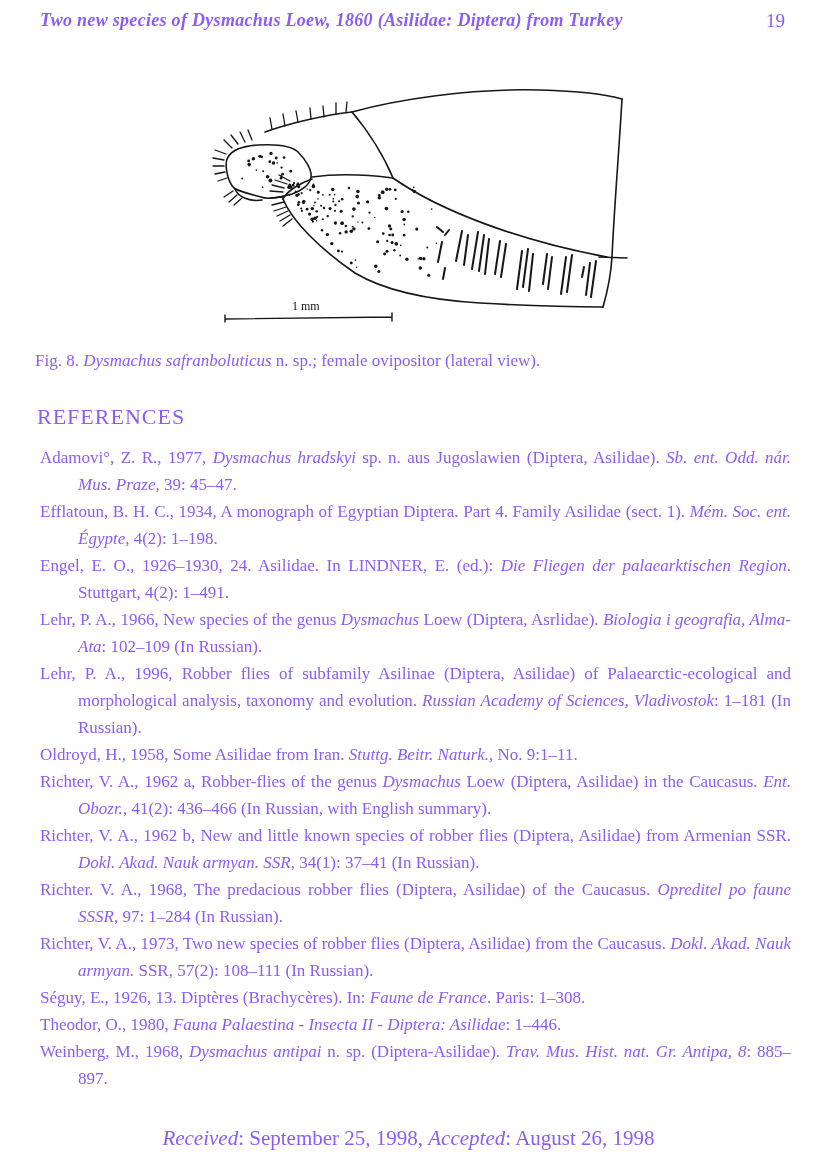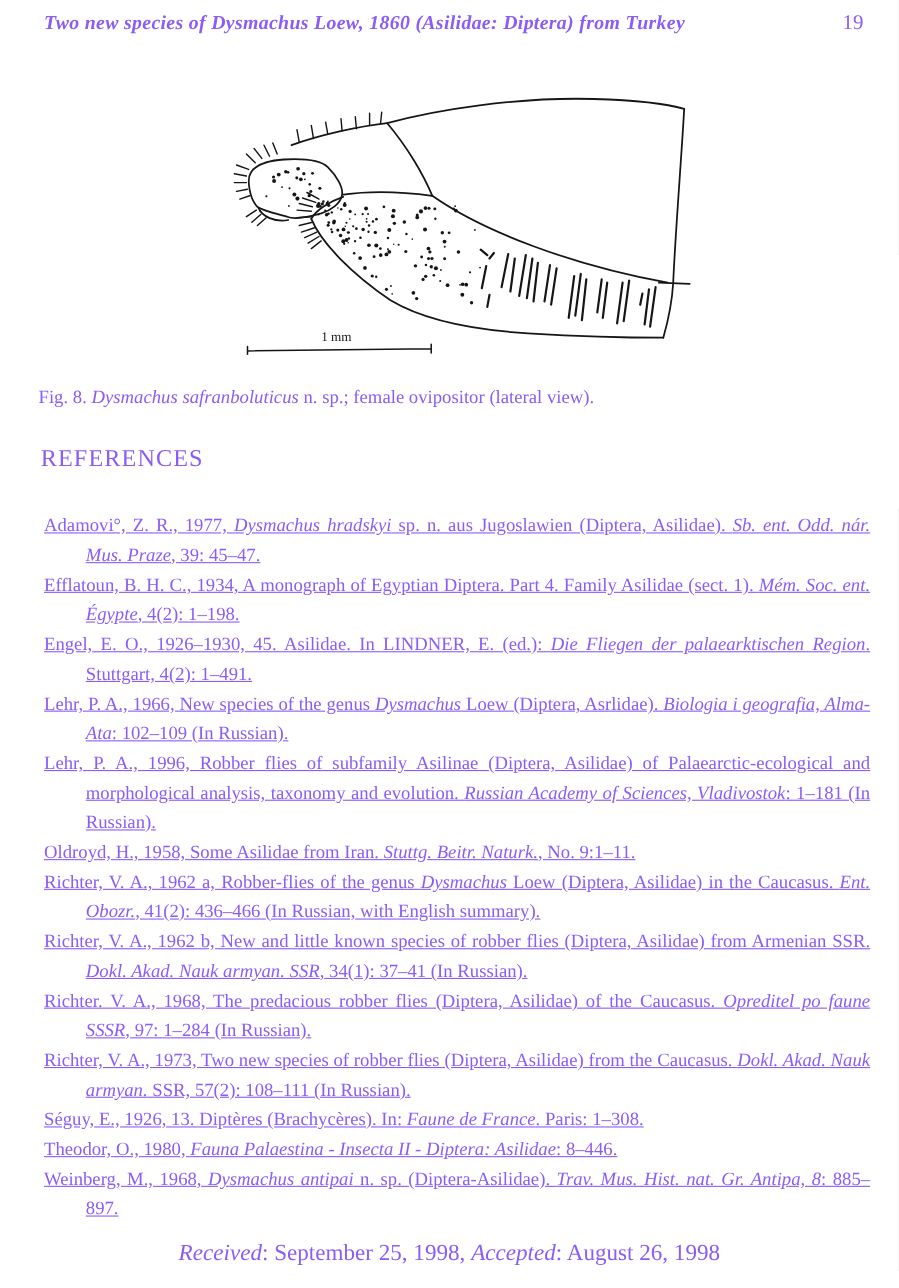--- a/index.html
+++ b/index.html
@@ -17,21 +17,21 @@
     white-space:nowrap;
   }
   .page-number{font-size:19px;padding-left:18px;padding-right:8px;}
   .figure-wrap{position:absolute;left:140px;top:80px;width:500px;height:252px;}
   .figure-wrap svg{display:block;width:100%;height:100%;}
   .caption{position:absolute;left:35px;top:351px;right:40px;font-size:17px;margin:0;}
   .refs-heading{
     position:absolute;left:37px;top:404px;margin:0;
     font-size:22px;font-weight:normal;letter-spacing:1px;
   }
-  .refs{position:absolute;left:40px;top:464px;right:26px;text-decoration:underline;}
+  .refs{position:absolute;left:40px;top:444px;right:26px;}
   .ref{
     margin:0;font-size:17px;line-height:27px;text-align:justify;
     padding-left:38px;text-indent:-38px;
   }
   .it{font-style:italic;}
   .footer{
     position:absolute;left:0;right:0;top:1126px;text-align:center;
     font-size:21px;margin:0;
   }
 </style>
@@ -248,28 +248,28 @@
     </svg>
   </div>
 
   <p class="caption"><span>Fig. 8. </span><span class="it">Dysmachus safranboluticus</span><span> n. sp.; female ovipositor (lateral view).</span></p>
 
   <h2 class="refs-heading">REFERENCES</h2>
 
   <div class="refs" id="refs">
       <p class="ref"><span>Adamovi°, Z. R., 1977, </span><span class="it">Dysmachus hradskyi</span><span> sp. n. aus Jugoslawien (Diptera, Asilidae). </span><span class="it">Sb. ent. Odd. nár. Mus. Praze</span><span>, 39: 45–47.</span></p>
       <p class="ref"><span>Efflatoun, B. H. C., 1934, A monograph of Egyptian Diptera. Part 4. Family Asilidae (sect. 1). </span><span class="it">Mém. Soc. ent. Égypte</span><span>, 4(2): 1–198.</span></p>
-      <p class="ref"><span>Engel, E. O., 1926–1930, 45. Asilidae. In LINDNER, E. (ed.): </span><span class="it">Die Fliegen der palaearktischen Region</span><span>. Stuttgart, 4(2): 1–491.</span></p>
+      <p class="ref"><span>Engel, E. O., 1926–1930, 24. Asilidae. In LINDNER, E. (ed.): </span><span class="it">Die Fliegen der palaearktischen Region</span><span>. Stuttgart, 4(2): 1–491.</span></p>
       <p class="ref"><span>Lehr, P. A., 1966, New species of the genus </span><span class="it">Dysmachus</span><span> Loew (Diptera, Asrlidae). </span><span class="it">Biologia i geografia, Alma-Ata</span><span>: 102–109 (In Russian).</span></p>
       <p class="ref"><span>Lehr, P. A., 1996, Robber flies of subfamily Asilinae (Diptera, Asilidae) of Palaearctic-ecological and morphological analysis, taxonomy and evolution. </span><span class="it">Russian Academy of Sciences, Vladivostok</span><span>: 1–181 (In Russian).</span></p>
       <p class="ref"><span>Oldroyd, H., 1958, Some Asilidae from Iran. </span><span class="it">Stuttg. Beitr. Naturk.</span><span>, No. 9:1–11.</span></p>
       <p class="ref"><span>Richter, V. A., 1962 a, Robber-flies of the genus </span><span class="it">Dysmachus</span><span> Loew (Diptera, Asilidae) in the Caucasus. </span><span class="it">Ent. Obozr.</span><span>, 41(2): 436–466 (In Russian, with English summary).</span></p>
       <p class="ref"><span>Richter, V. A., 1962 b, New and little known species of robber flies (Diptera, Asilidae) from Armenian SSR. </span><span class="it">Dokl. Akad. Nauk armyan. SSR</span><span>, 34(1): 37–41 (In Russian).</span></p>
       <p class="ref"><span>Richter. V. A., 1968, The predacious robber flies (Diptera, Asilidae) of the Caucasus. </span><span class="it">Opreditel po faune SSSR</span><span>, 97: 1–284 (In Russian).</span></p>
       <p class="ref"><span>Richter, V. A., 1973, Two new species of robber flies (Diptera, Asilidae) from the Caucasus. </span><span class="it">Dokl. Akad. Nauk armyan.</span><span> SSR, 57(2): 108–111 (In Russian).</span></p>
       <p class="ref"><span>Séguy, E., 1926, 13. Diptères (Brachycères). In: </span><span class="it">Faune de France</span><span>. Paris: 1–308.</span></p>
-      <p class="ref"><span>Theodor, O., 1980, </span><span class="it">Fauna Palaestina - Insecta II - Diptera: Asilidae</span><span>: 8–446.</span></p>
+      <p class="ref"><span>Theodor, O., 1980, </span><span class="it">Fauna Palaestina - Insecta II - Diptera: Asilidae</span><span>: 1–446.</span></p>
       <p class="ref"><span>Weinberg, M., 1968, </span><span class="it">Dysmachus antipai</span><span> n. sp. (Diptera-Asilidae). </span><span class="it">Trav. Mus. Hist. nat. Gr. Antipa, 8</span><span>: 885–897.</span></p>
     </div>
 
   <p class="footer"><span class="it">Received</span><span>: September 25, 1998, </span><span class="it">Accepted</span><span>: August 26, 1998</span></p>
 
 </div>
 
 </body></html>

